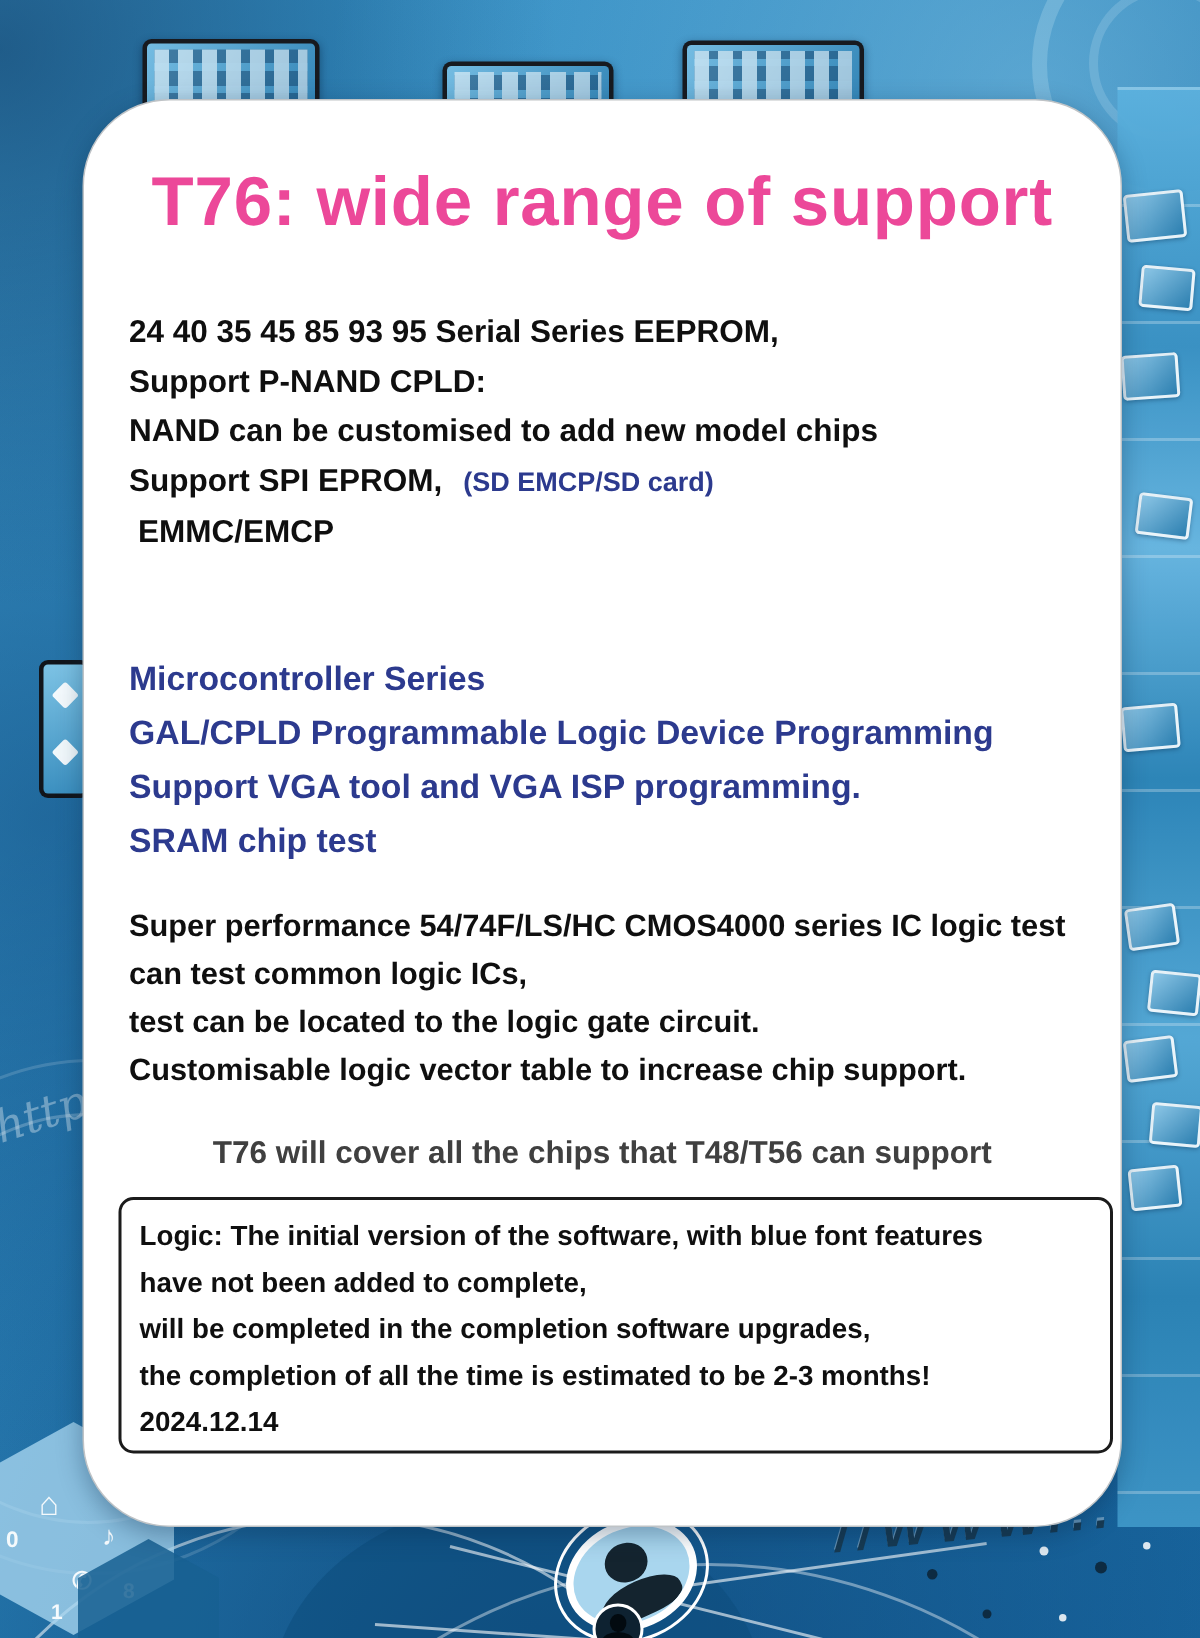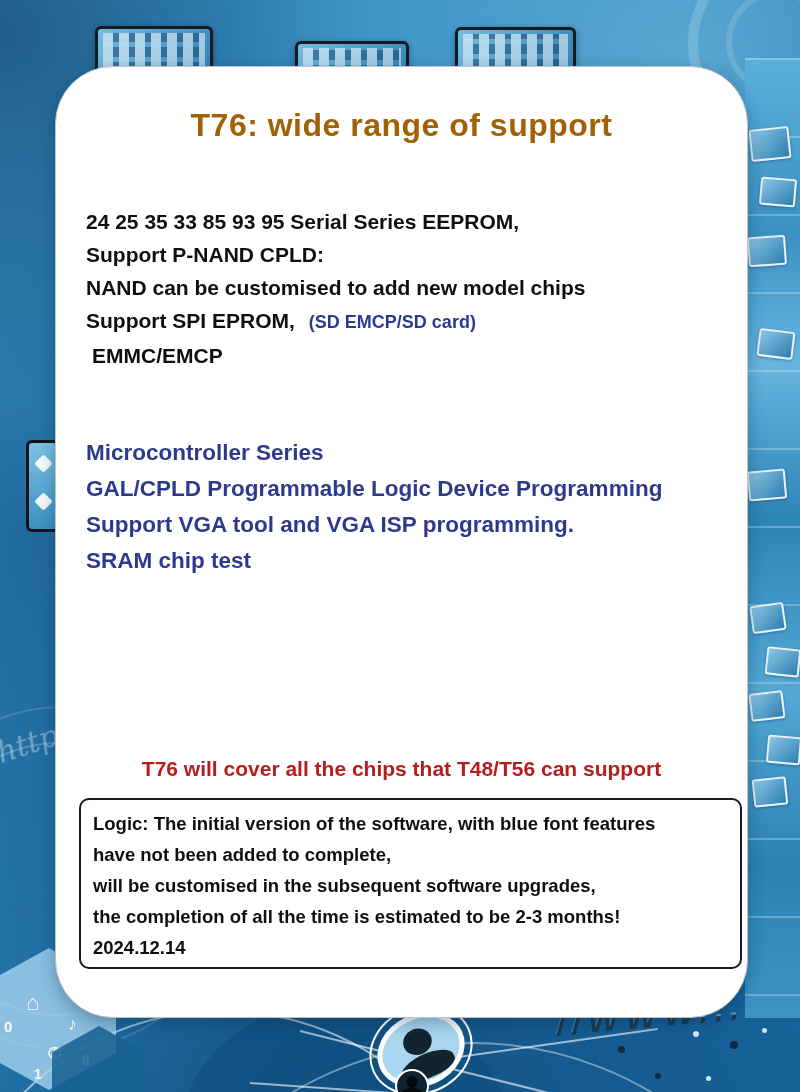--- a/index.html
+++ b/index.html
@@ -74,32 +74,32 @@
        letter-spacing:6px;color:#173a52;transform:rotate(-5deg);white-space:nowrap;
        text-shadow:0 -2px 0 rgba(255,255,255,.35);}
   .http{position:absolute;left:-4px;top:726px;font-family:"DejaVu Serif",serif;font-style:italic;
         font-size:30px;color:rgba(255,255,255,.35);transform:rotate(-18deg);}
 
   
   .card{position:absolute;left:55px;top:66px;width:691px;height:950px;z-index:10;
         background:#ffffff;border:1px solid #bfc3c6;border-radius:58px;
         box-shadow:0 5px 16px rgba(8,40,72,.35);}
   .card-title{position:absolute;top:40px;left:0;width:100%;text-align:center;
-        font-size:32px;font-weight:bold;color:#a16207;letter-spacing:0.5px;}
+        font-size:46px;font-weight:bold;color:#ec4899;letter-spacing:0.5px;}
   .line{white-space:nowrap;}
   .sec-memory{position:absolute;left:30px;top:138px;font-size:21px;line-height:33px;
         font-weight:bold;color:#0f0f0f;}
   .blue-note{font-size:18px;color:#2c3a8e;margin-left:14px;}
   .emmc{padding-left:6px;}
   .sec-bluefeat{position:absolute;left:30px;top:368px;font-size:22.5px;line-height:36px;
         font-weight:bold;color:#2c3a8e;}
   .sec-logic{position:absolute;left:30px;top:535px;font-size:20.5px;line-height:32px;
         font-weight:bold;color:#0f0f0f;}
   .coverage{position:absolute;left:0;top:690px;width:100%;text-align:center;
-        font-size:21px;font-weight:bold;color:#b91c1c;}
+        font-size:21px;font-weight:bold;color:#404040;}
   .note-box{position:absolute;left:23px;top:731px;width:663px;height:171px;box-sizing:border-box;
         border:2px solid #1b1b1b;border-radius:10px;padding:8px 12px;
         font-size:18.5px;line-height:31px;font-weight:bold;color:#0f0f0f;}
 </style>
 </head>
 <body>
 
 <div class="page">
 
   <div class="bg">
@@ -177,39 +177,45 @@
     <span class="dot light" style="left:706px;top:1076px;width:5px;height:5px;"></span>
     <span class="dot light" style="left:640px;top:1012px;width:4px;height:4px;"></span>
 
     <div class="www">//WWW...</div>
   </div>
 
   <div class="card">
     <div class="card-title">T76: wide range of support</div>
 
     <div class="sec-memory">
-      <div class="line">24 25 35 33 85 93 95 Serial Series EEPROM,</div>
+      <div class="line">24 40 35 45 85 93 95 Serial Series EEPROM,</div>
       <div class="line">Support P-NAND CPLD:</div>
       <div class="line">NAND can be customised to add new model chips</div>
       <div class="line"><span>Support SPI EPROM,</span><span class="blue-note">(SD EMCP/SD card)</span></div>
       <div class="line emmc">EMMC/EMCP</div>
     </div>
 
     <div class="sec-bluefeat">
       <div class="line">Microcontroller Series</div>
       <div class="line">GAL/CPLD Programmable Logic Device Programming</div>
       <div class="line">Support VGA tool and VGA ISP programming.</div>
       <div class="line">SRAM chip test</div>
     </div>
 
+    <div class="sec-logic">
+      <div class="line">Super performance 54/74F/LS/HC CMOS4000 series IC logic test</div>
+      <div class="line">can test common logic ICs,</div>
+      <div class="line">test can be located to the logic gate circuit.</div>
+      <div class="line">Customisable logic vector table to increase chip support.</div>
+    </div>
 
     <div class="coverage">T76 will cover all the chips that T48/T56 can support</div>
 
     <div class="note-box">
       <div class="line">Logic: The initial version of the software, with blue font features</div>
       <div class="line">have not been added to complete,</div>
-      <div class="line">will be customised in the subsequent software upgrades,</div>
+      <div class="line">will be completed in the completion software upgrades,</div>
       <div class="line">the completion of all the time is estimated to be 2-3 months!</div>
       <div class="line">2024.12.14</div>
     </div>
   </div>
 
 </div>
 
 </body></html>

